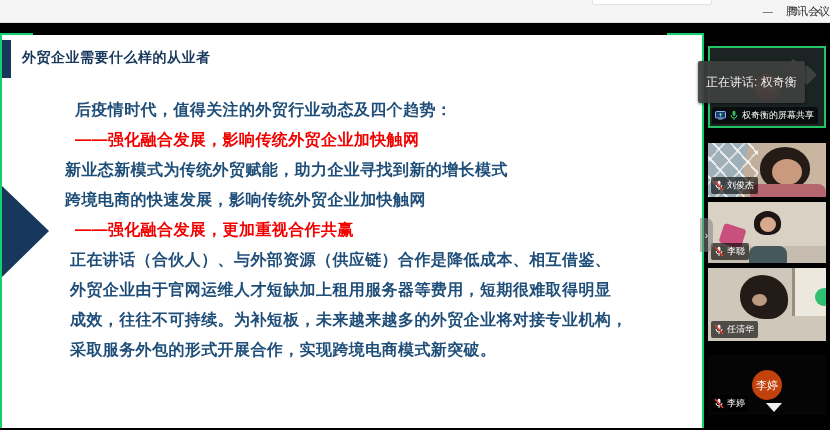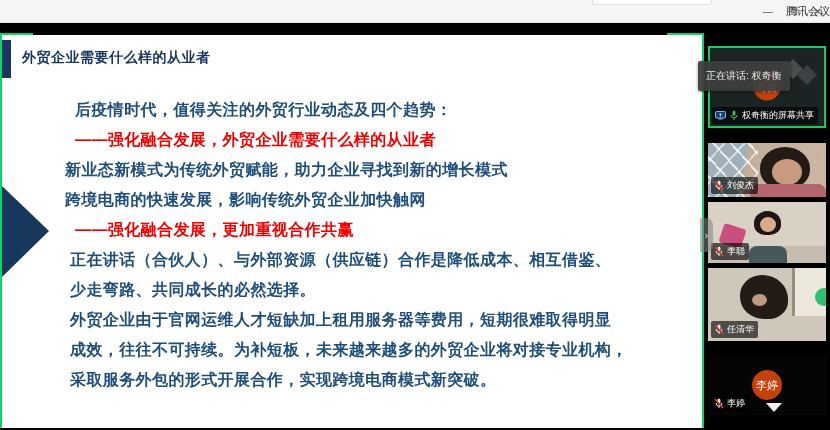--- a/index.html
+++ b/index.html
@@ -72,21 +72,21 @@
   .s3 .hair{position:absolute;left:46px;top:9px;width:27px;height:24px;border-radius:50% 50% 42% 42%;background:#1d1513;}
   .s3 .face{position:absolute;left:52px;top:15px;width:16px;height:15px;border-radius:50%;background:#d8a98d;}
   .s3 .body{position:absolute;left:41px;bottom:0;width:38px;height:17px;border-radius:8px 8px 0 0;background:#47585c;}
   .s4{background:#cfc7ba;}
   .s4 .window{position:absolute;right:0;top:0;width:34px;height:48px;background:#ece8de;border-left:3px solid #97907d;}
   .s4 .hair{position:absolute;left:32px;top:7px;width:48px;height:44px;border-radius:46% 54% 40% 50%;background:#221b16;}
   .s4 .face{position:absolute;left:44px;top:26px;width:15px;height:12px;border-radius:50%;background:#bd9a82;}
   .s4 .greendot{position:absolute;right:-7px;top:20px;width:18px;height:18px;border-radius:50%;background:#2fbf71;}
 
   
-  .toast{position:absolute;left:698px;top:38px;background:rgba(62,62,62,.94);color:#ececec;font-size:10px;line-height:12px;padding:9px 8px;border-radius:2px;white-space:nowrap;z-index:6;box-shadow:0 1px 3px rgba(0,0,0,.5);}
+  .toast{position:absolute;left:698px;top:38px;background:rgba(62,62,62,.94);color:#ececec;font-size:12px;line-height:12px;padding:15px 8px;border-radius:2px;white-space:nowrap;z-index:6;box-shadow:0 1px 3px rgba(0,0,0,.5);}
   .collapse-handle{position:absolute;left:700px;top:195px;width:13px;height:34px;background:rgba(130,130,130,.55);border-radius:0 7px 7px 0;color:#e8e8e8;font-size:10px;display:flex;align-items:center;justify-content:center;cursor:pointer;z-index:4;}
 
   .micsvg{display:block;}
 </style>
 </head>
 <body>
 
 <div class="app">
 
   <div class="titlebar">
@@ -106,26 +106,25 @@
       <div class="g-tr"></div>
       <div class="g-left"></div>
       <div class="g-right"></div>
 
       <div class="slide">
         <div class="title-block"></div>
         <div class="slide-title">外贸企业需要什么样的从业者</div>
         <div class="deco-triangle"></div>
         <div class="lines">
           <div class="line c-navy ind-a">后疫情时代，值得关注的外贸行业动态及四个趋势：</div>
-          <div class="line c-red  ind-a">——强化融合发展，外贸企业需要什么样的从业者</div>
+          <div class="line c-red  ind-a">——强化融合发展，影响传统外贸企业加快触网</div>
           <div class="line c-navy ind-b">新业态新模式为传统外贸赋能，助力企业寻找到新的增长模式</div>
           <div class="line c-navy ind-b">跨境电商的快速发展，影响传统外贸企业加快触网</div>
           <div class="line c-red  ind-a">——强化融合发展，更加重视合作共赢</div>
           <div class="line c-navy ind-c">正在讲话（合伙人）、与外部资源（供应链）合作是降低成本、相互借鉴、</div>
-          <div class="line c-navy ind-c">少走弯路、共同成长的必然选择。</div>
           <div class="line c-navy ind-c">外贸企业由于官网运维人才短缺加上租用服务器等费用，短期很难取得明显</div>
           <div class="line c-navy ind-c">成效，往往不可持续。为补短板，未来越来越多的外贸企业将对接专业机构，</div>
           <div class="line c-navy ind-c">采取服务外包的形式开展合作，实现跨境电商模式新突破。</div>
         </div>
       </div>
     </div>
 
     <div class="toast">正在讲话: 权奇衡</div>
 
     <div class="collapse-handle">›</div>

